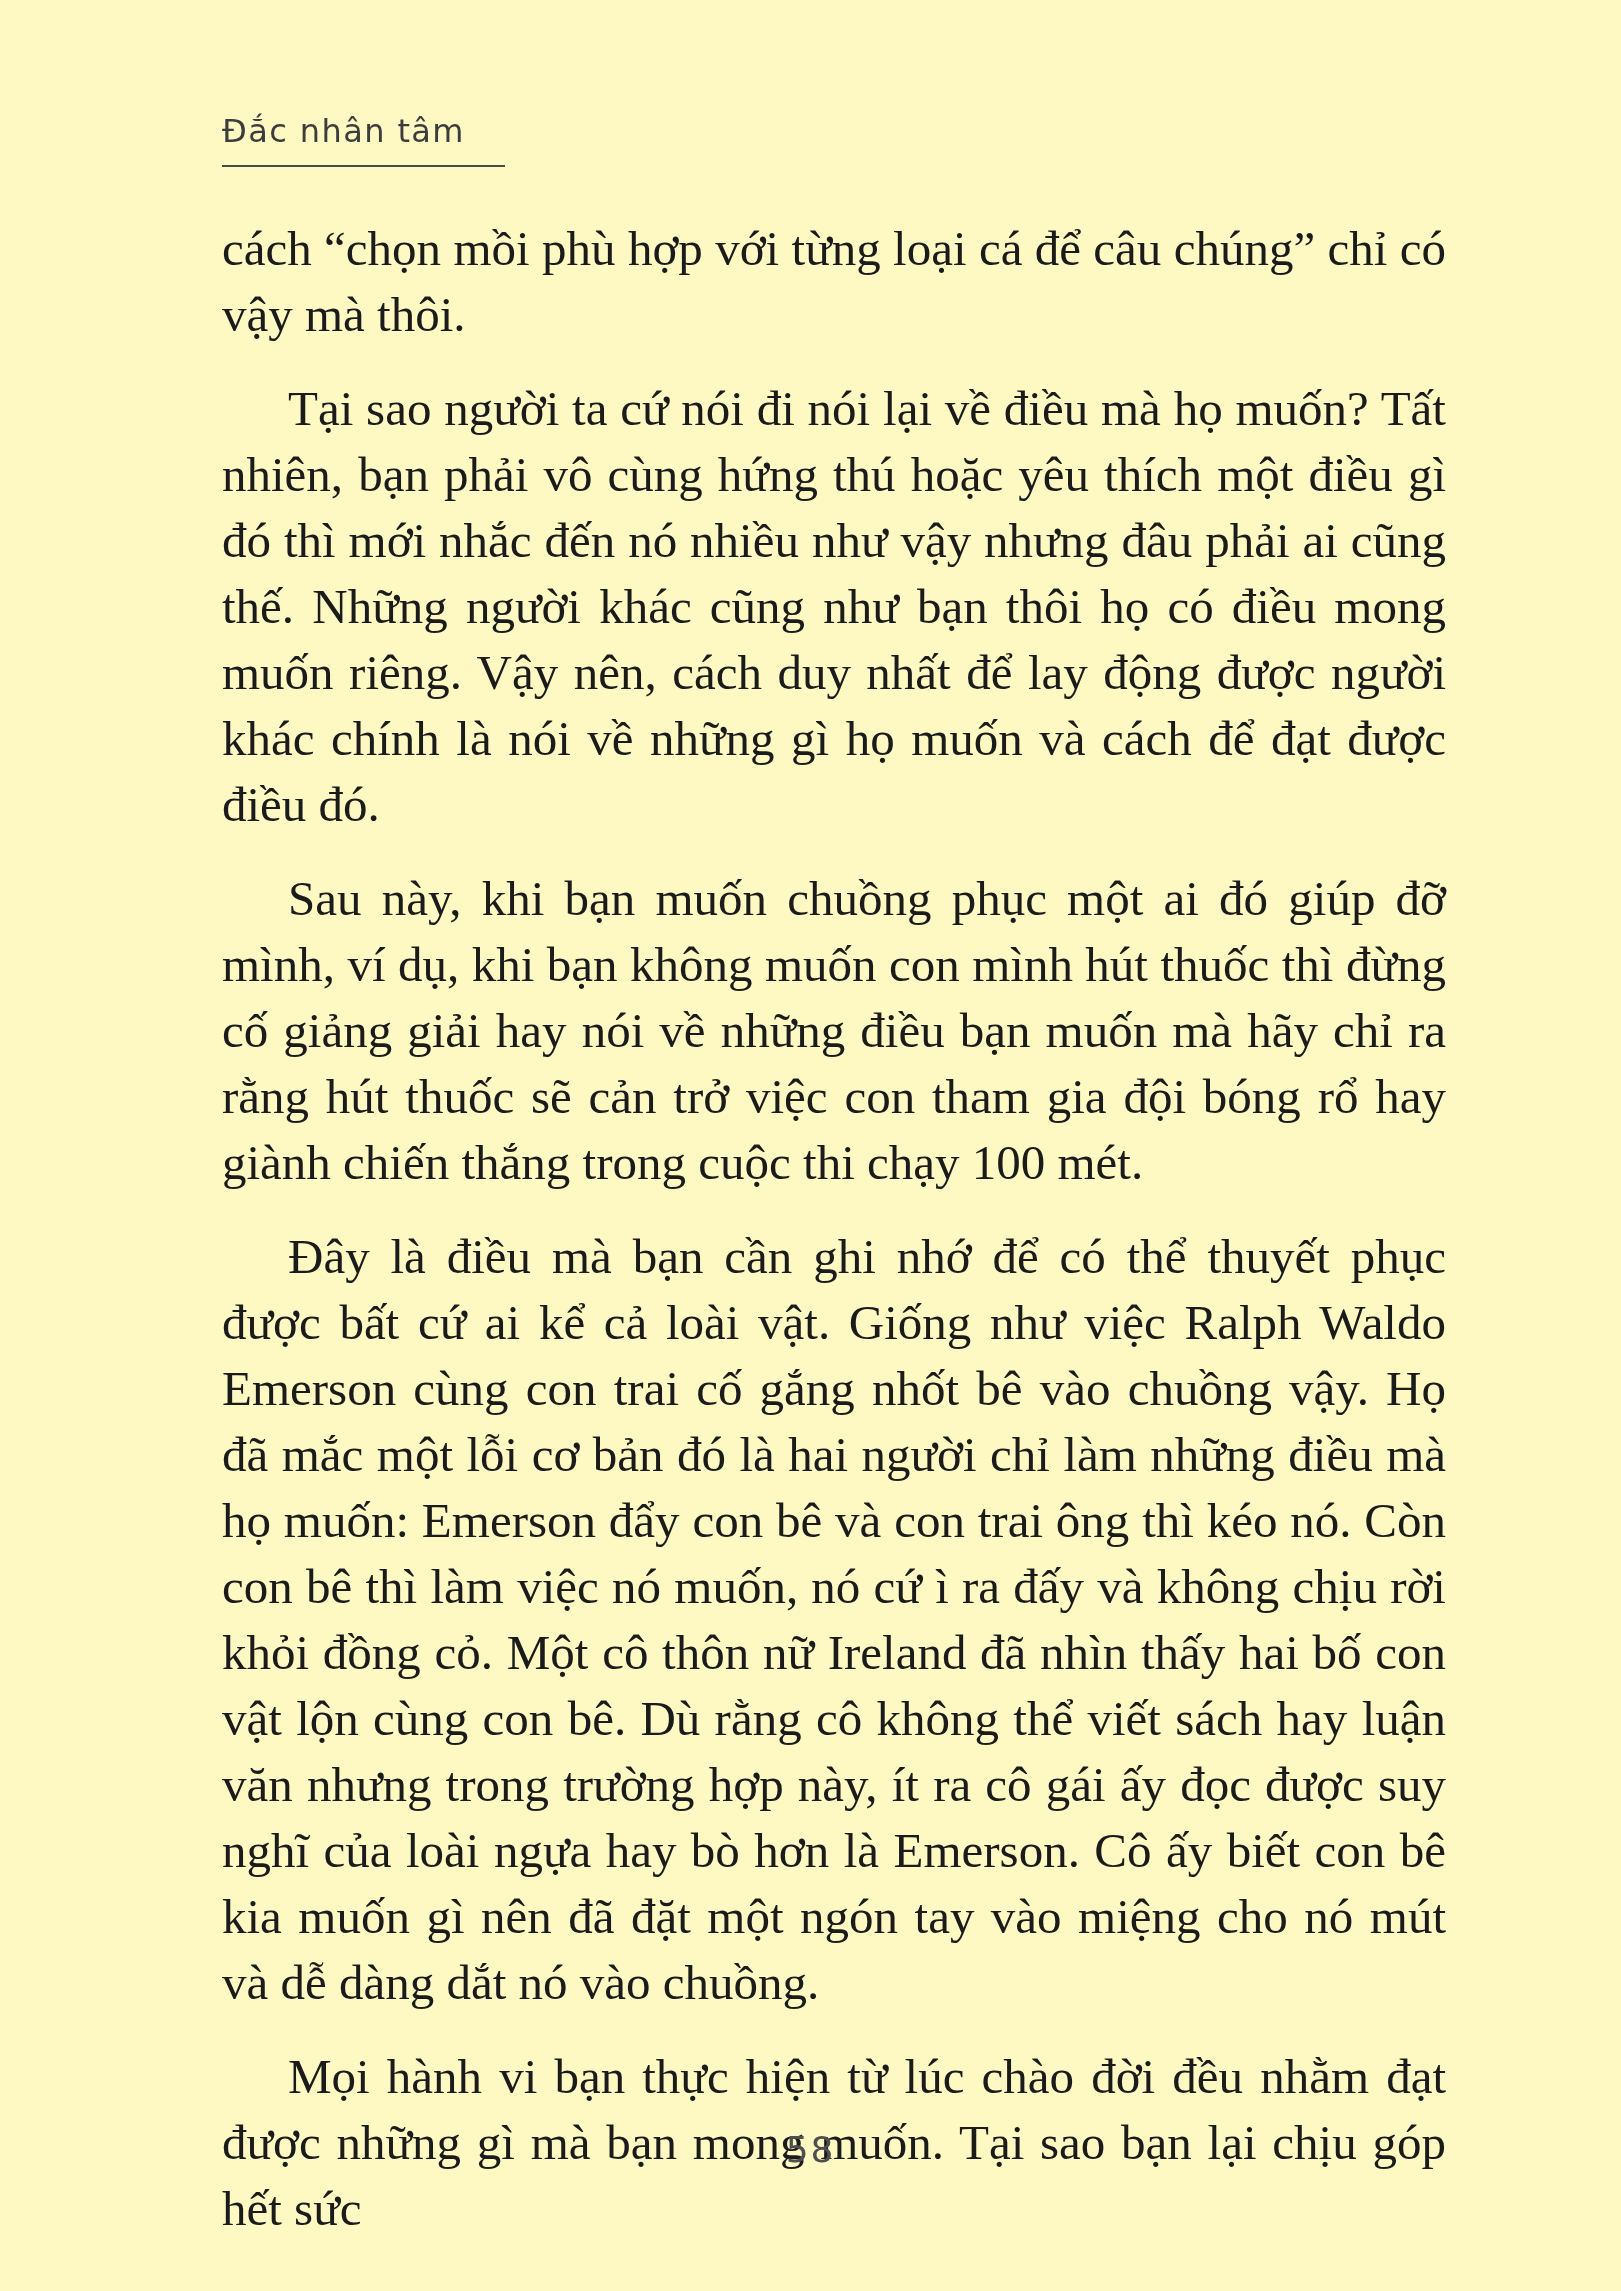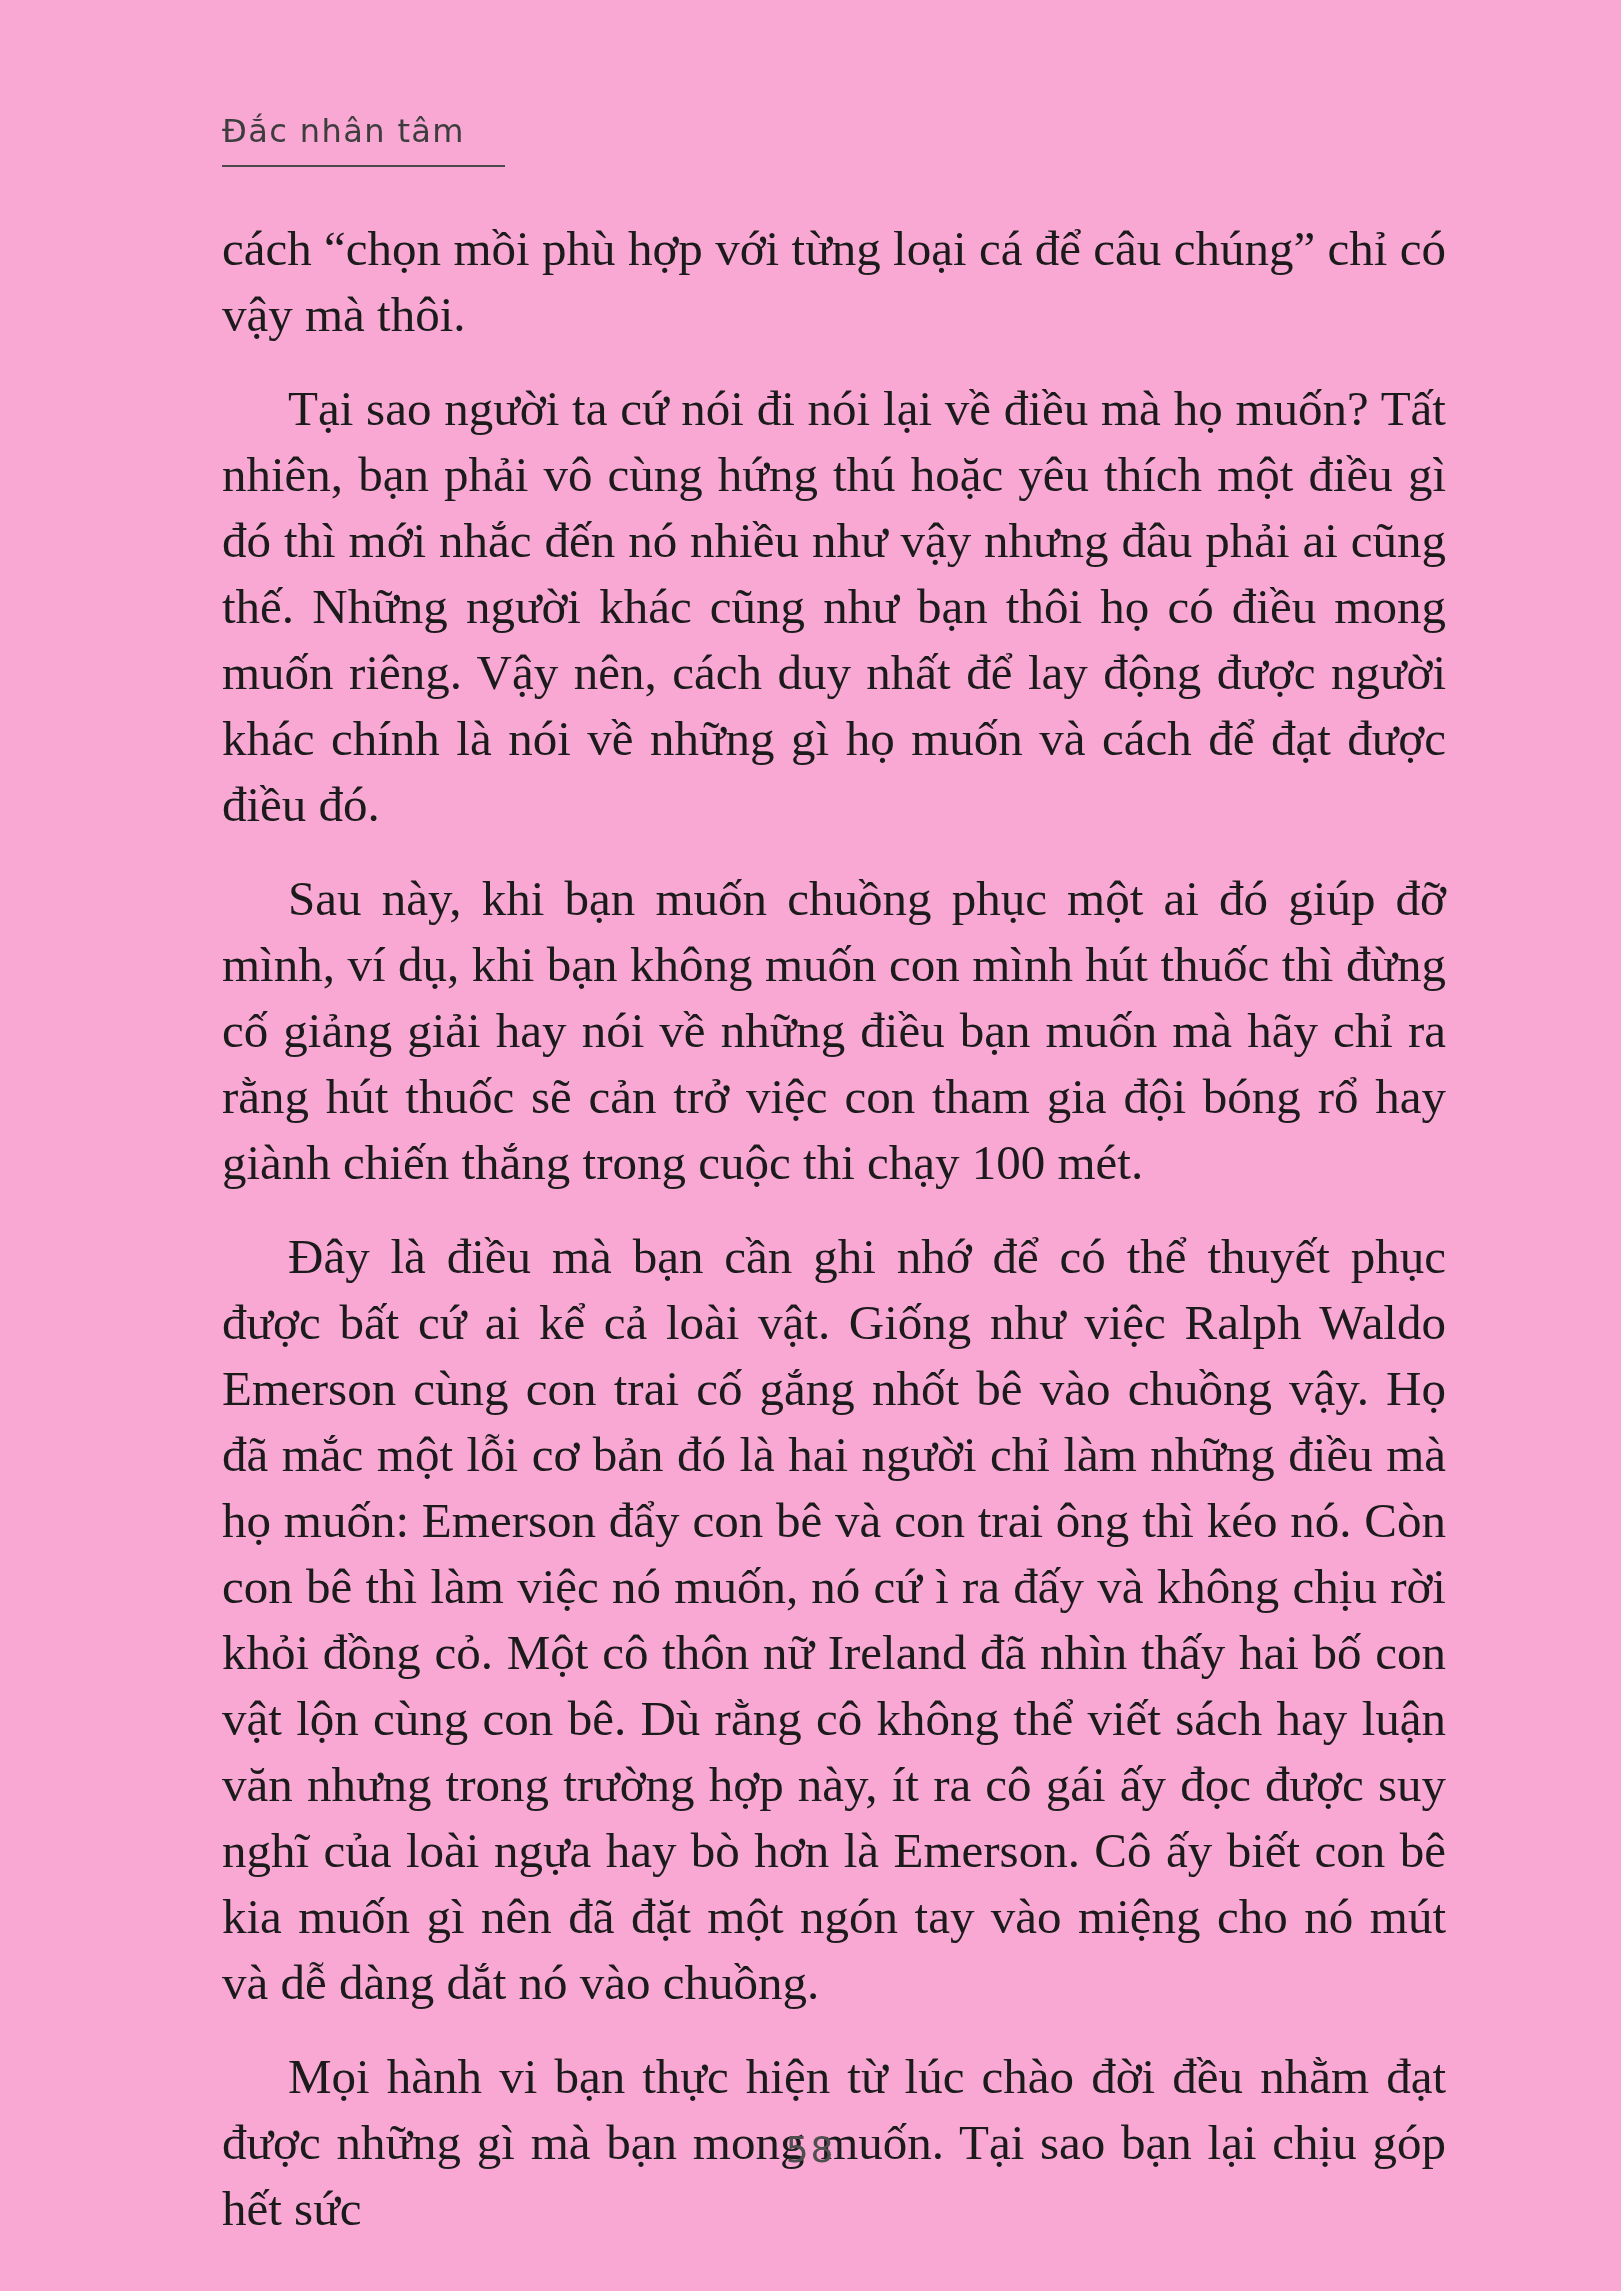--- a/index.html
+++ b/index.html
@@ -5,21 +5,21 @@
   html, body {
     margin: 0;
     padding: 0;
     background: #e9e9e9;
   }
   .page {
     position: relative;
     width: 1621px;
     height: 2291px;
     margin: 0 auto;
-    background: #f9a8d4;
+    background: #fef9c3;
     box-sizing: border-box;
     padding: 112px 175px 0 222px;
     overflow: hidden;
     color: #1b1b1b;
     font-family: "Liberation Serif", "DejaVu Serif", serif;
   }
   .header-row {
     display: block;
   }
   .header-title {

